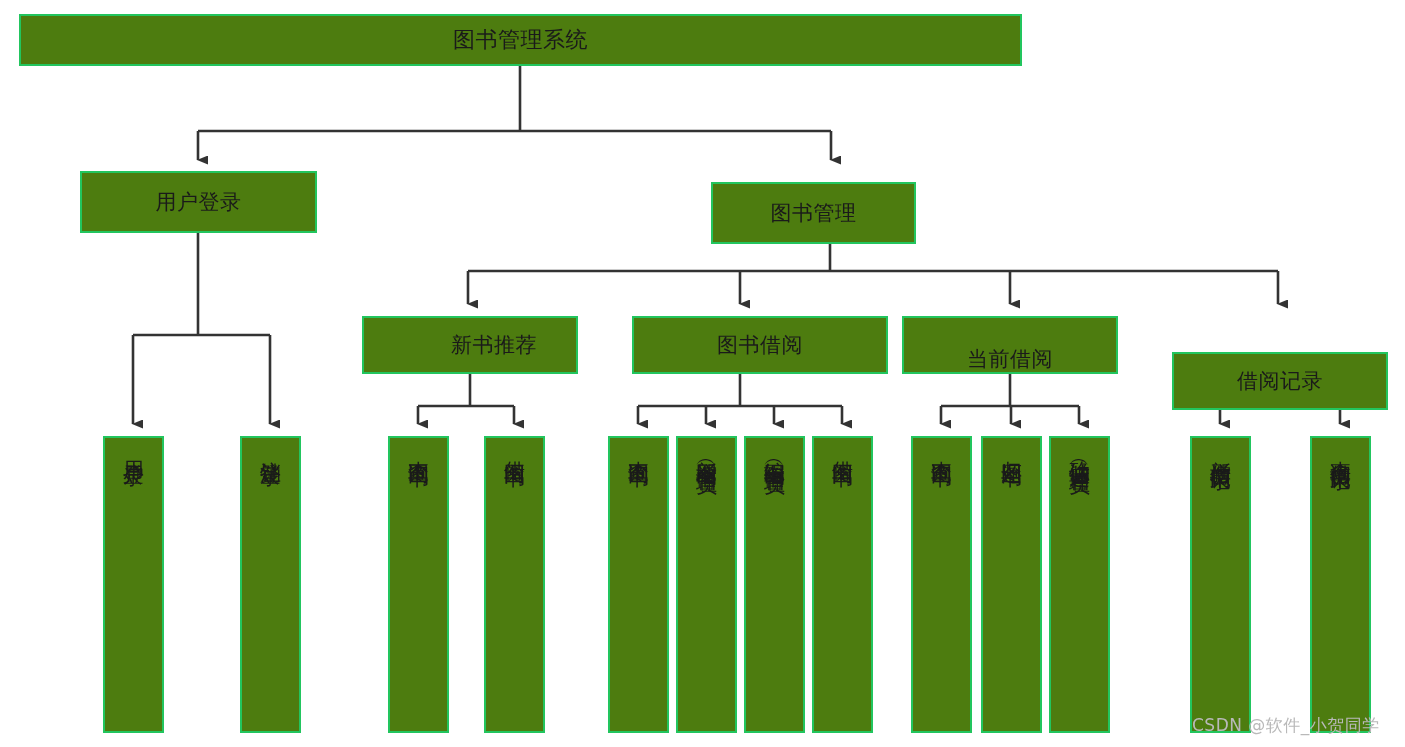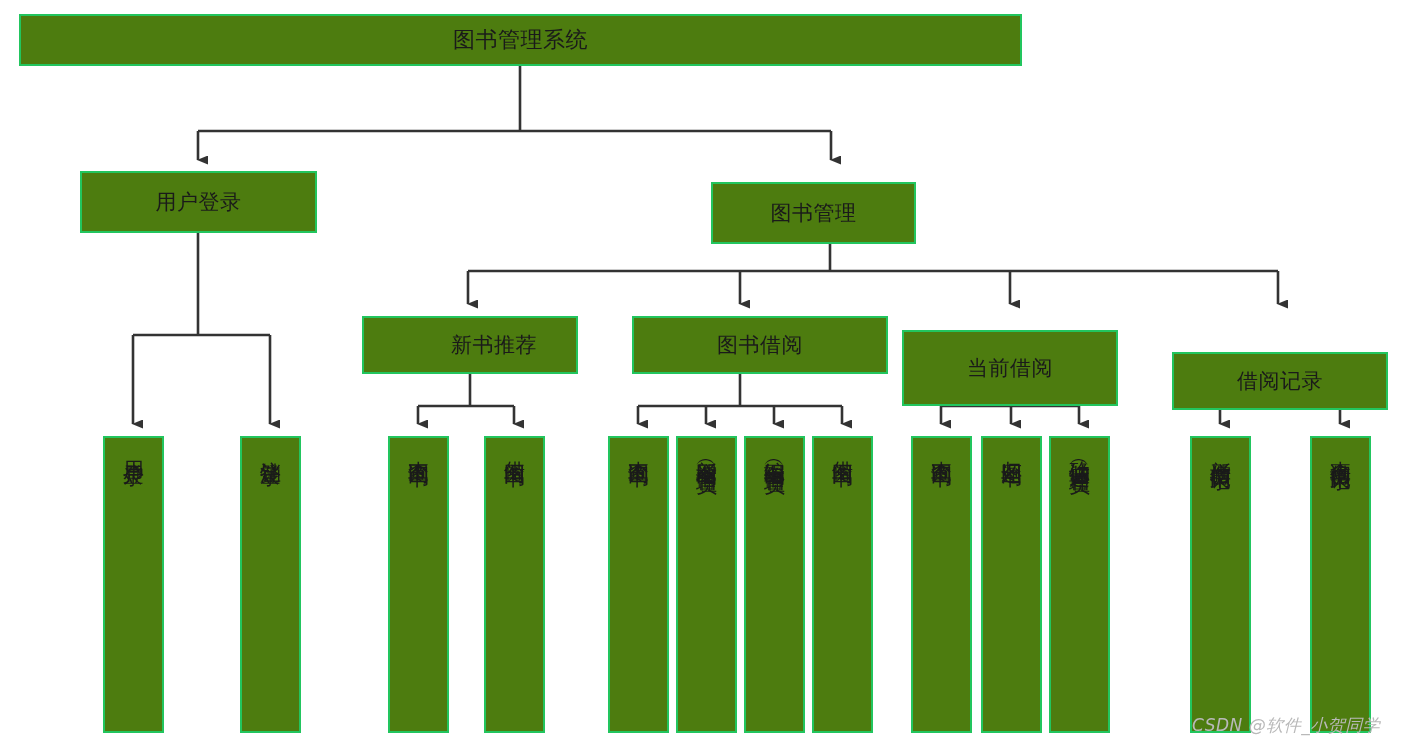--- a/index.html
+++ b/index.html
@@ -60,21 +60,20 @@
     letter-spacing: 2px;
   }
   .node.root .node-label { font-size: 22px; }
   .watermark {
     position: absolute;
     font-size: 17px;
     color: #b9b9b9;
     white-space: nowrap;
     letter-spacing: 0.5px;
     user-select: none;
-    font-style: italic;
   }
 </style>
 </head>
 <body>
 
 <div id="diagram-root">
 
   <svg class="connector-layer" viewBox="0 0 1405 747" xmlns="http://www.w3.org/2000/svg">
     <defs>
       <marker id="arrowhead" markerWidth="9" markerHeight="11" refX="4.5" refY="10" orient="auto" markerUnits="userSpaceOnUse">
@@ -135,21 +134,21 @@
   <div class="node horizontal" style="left:711px; top:182px; width:205px; height:62px;">
     <span class="node-label">图书管理</span>
   </div>
 
   <div class="node horizontal" style="left:362px; top:316px; width:216px; height:58px;padding-left:48px;">
     <span class="node-label">新书推荐</span>
   </div>
   <div class="node horizontal" style="left:632px; top:316px; width:256px; height:58px;">
     <span class="node-label">图书借阅</span>
   </div>
-  <div class="node horizontal" style="left:902px; top:330px; width:216px; height:76px;">
+  <div class="node horizontal" style="left:902px; top:316px; width:216px; height:58px;align-items:flex-end;">
     <span class="node-label">当前借阅</span>
   </div>
   <div class="node horizontal" style="left:1172px; top:316px; width:216px; height:58px;margin-top:36px;">
     <span class="node-label">借阅记录</span>
   </div>
 
   <div class="node vertical" style="left:103px; top:436px; width:61px; height:297px;">
     <span class="node-label">用户登录</span>
   </div>
   <div class="node vertical" style="left:240px; top:436px; width:61px; height:297px;">

